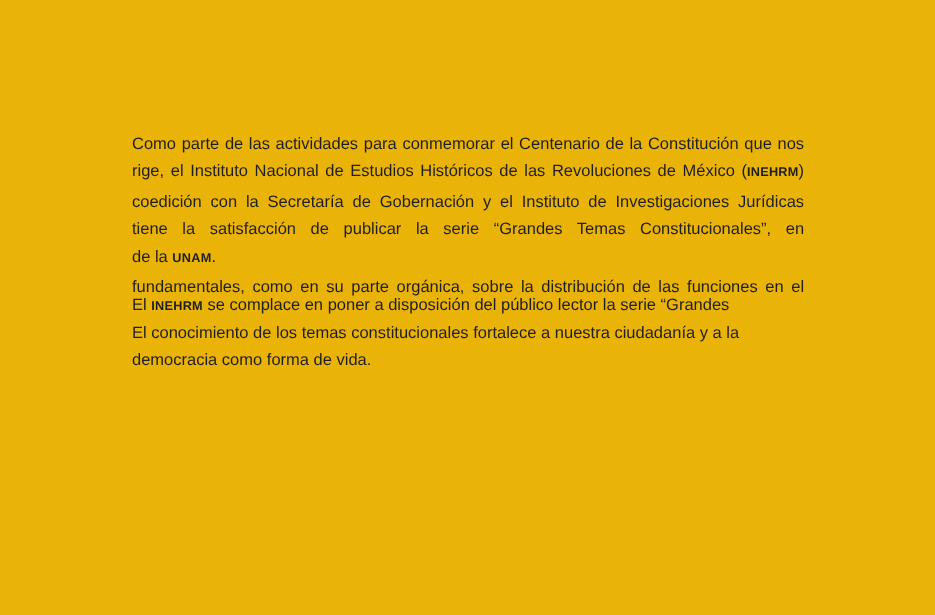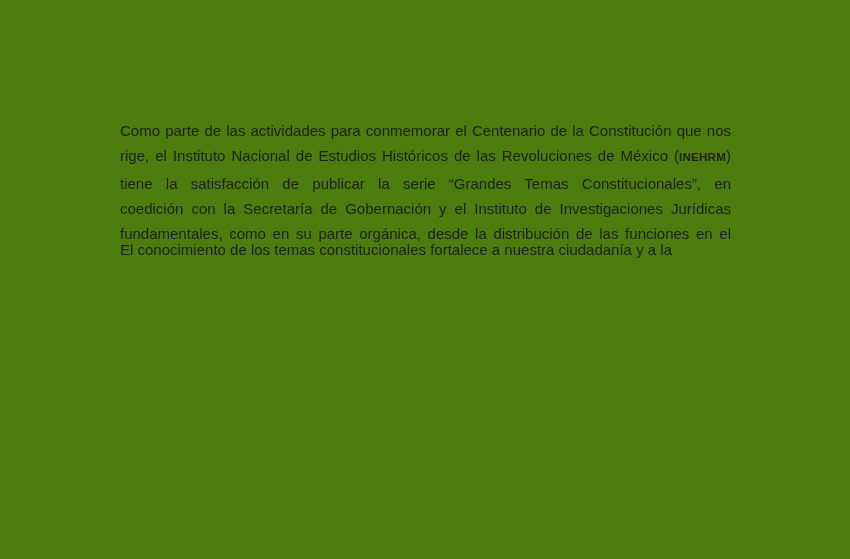--- a/index.html
+++ b/index.html
@@ -10,21 +10,21 @@
     width: 850px;
     height: 559px;
     position: relative;
     overflow: hidden;
     background: #ffffff;
     font-family: "Liberation Sans", sans-serif;
   }
   .doc-page {
     position: absolute;
     inset: 0;
-    background: #4d7c0f;
+    background: #eab308;
   }
   .doc-body {
     position: absolute;
     left: 120px;
     top: 118px;
     width: 611px;
     font-size: 15px;
     color: #1f1f1f;
   }
   .para {
@@ -54,23 +54,26 @@
   }
 </style>
 </head>
 <body style="background: rgb(255, 255, 255);">
 
 <div class="doc-page">
   <div class="doc-body" style="color: rgb(31, 31, 31);">
       <div class="para p1">
         <div class="line jl"><span>Como parte de las actividades para conmemorar el Centenario de la Constitución que nos</span></div>
         <div class="line jl"><span>rige, el Instituto Nacional de Estudios Históricos de las Revoluciones de México (</span><span class="sc">INEHRM</span><span>)</span></div>
+        <div class="line jl"><span>coedición con la Secretaría de Gobernación y el Instituto de Investigaciones Jurídicas</span></div>
         <div class="line jl"><span>tiene la satisfacción de publicar la serie “Grandes Temas Constitucionales”, en</span></div>
-        <div class="line jl"><span>coedición con la Secretaría de Gobernación y el Instituto de Investigaciones Jurídicas</span></div>
+        <div class="line"><span>de la </span><span class="sc">UNAM</span><span>.</span></div>
       </div>
       <div class="para p2">
-        <div class="line jl"><span>fundamentales, como en su parte orgánica, desde la distribución de las funciones en el</span></div>
+        <div class="line jl"><span>fundamentales, como en su parte orgánica, sobre la distribución de las funciones en el</span></div>
       </div>
       <div class="para p3">
+        <div class="line"><span>El </span><span class="sc">INEHRM</span><span> se complace en poner a disposición del público lector la serie “Grandes</span></div>
         <div class="line"><span>El conocimiento de los temas constitucionales fortalece a nuestra ciudadanía y a la</span></div>
+        <div class="line"><span>democracia como forma de vida.</span></div>
       </div>
     </div>
 </div>
 
 </body></html>

